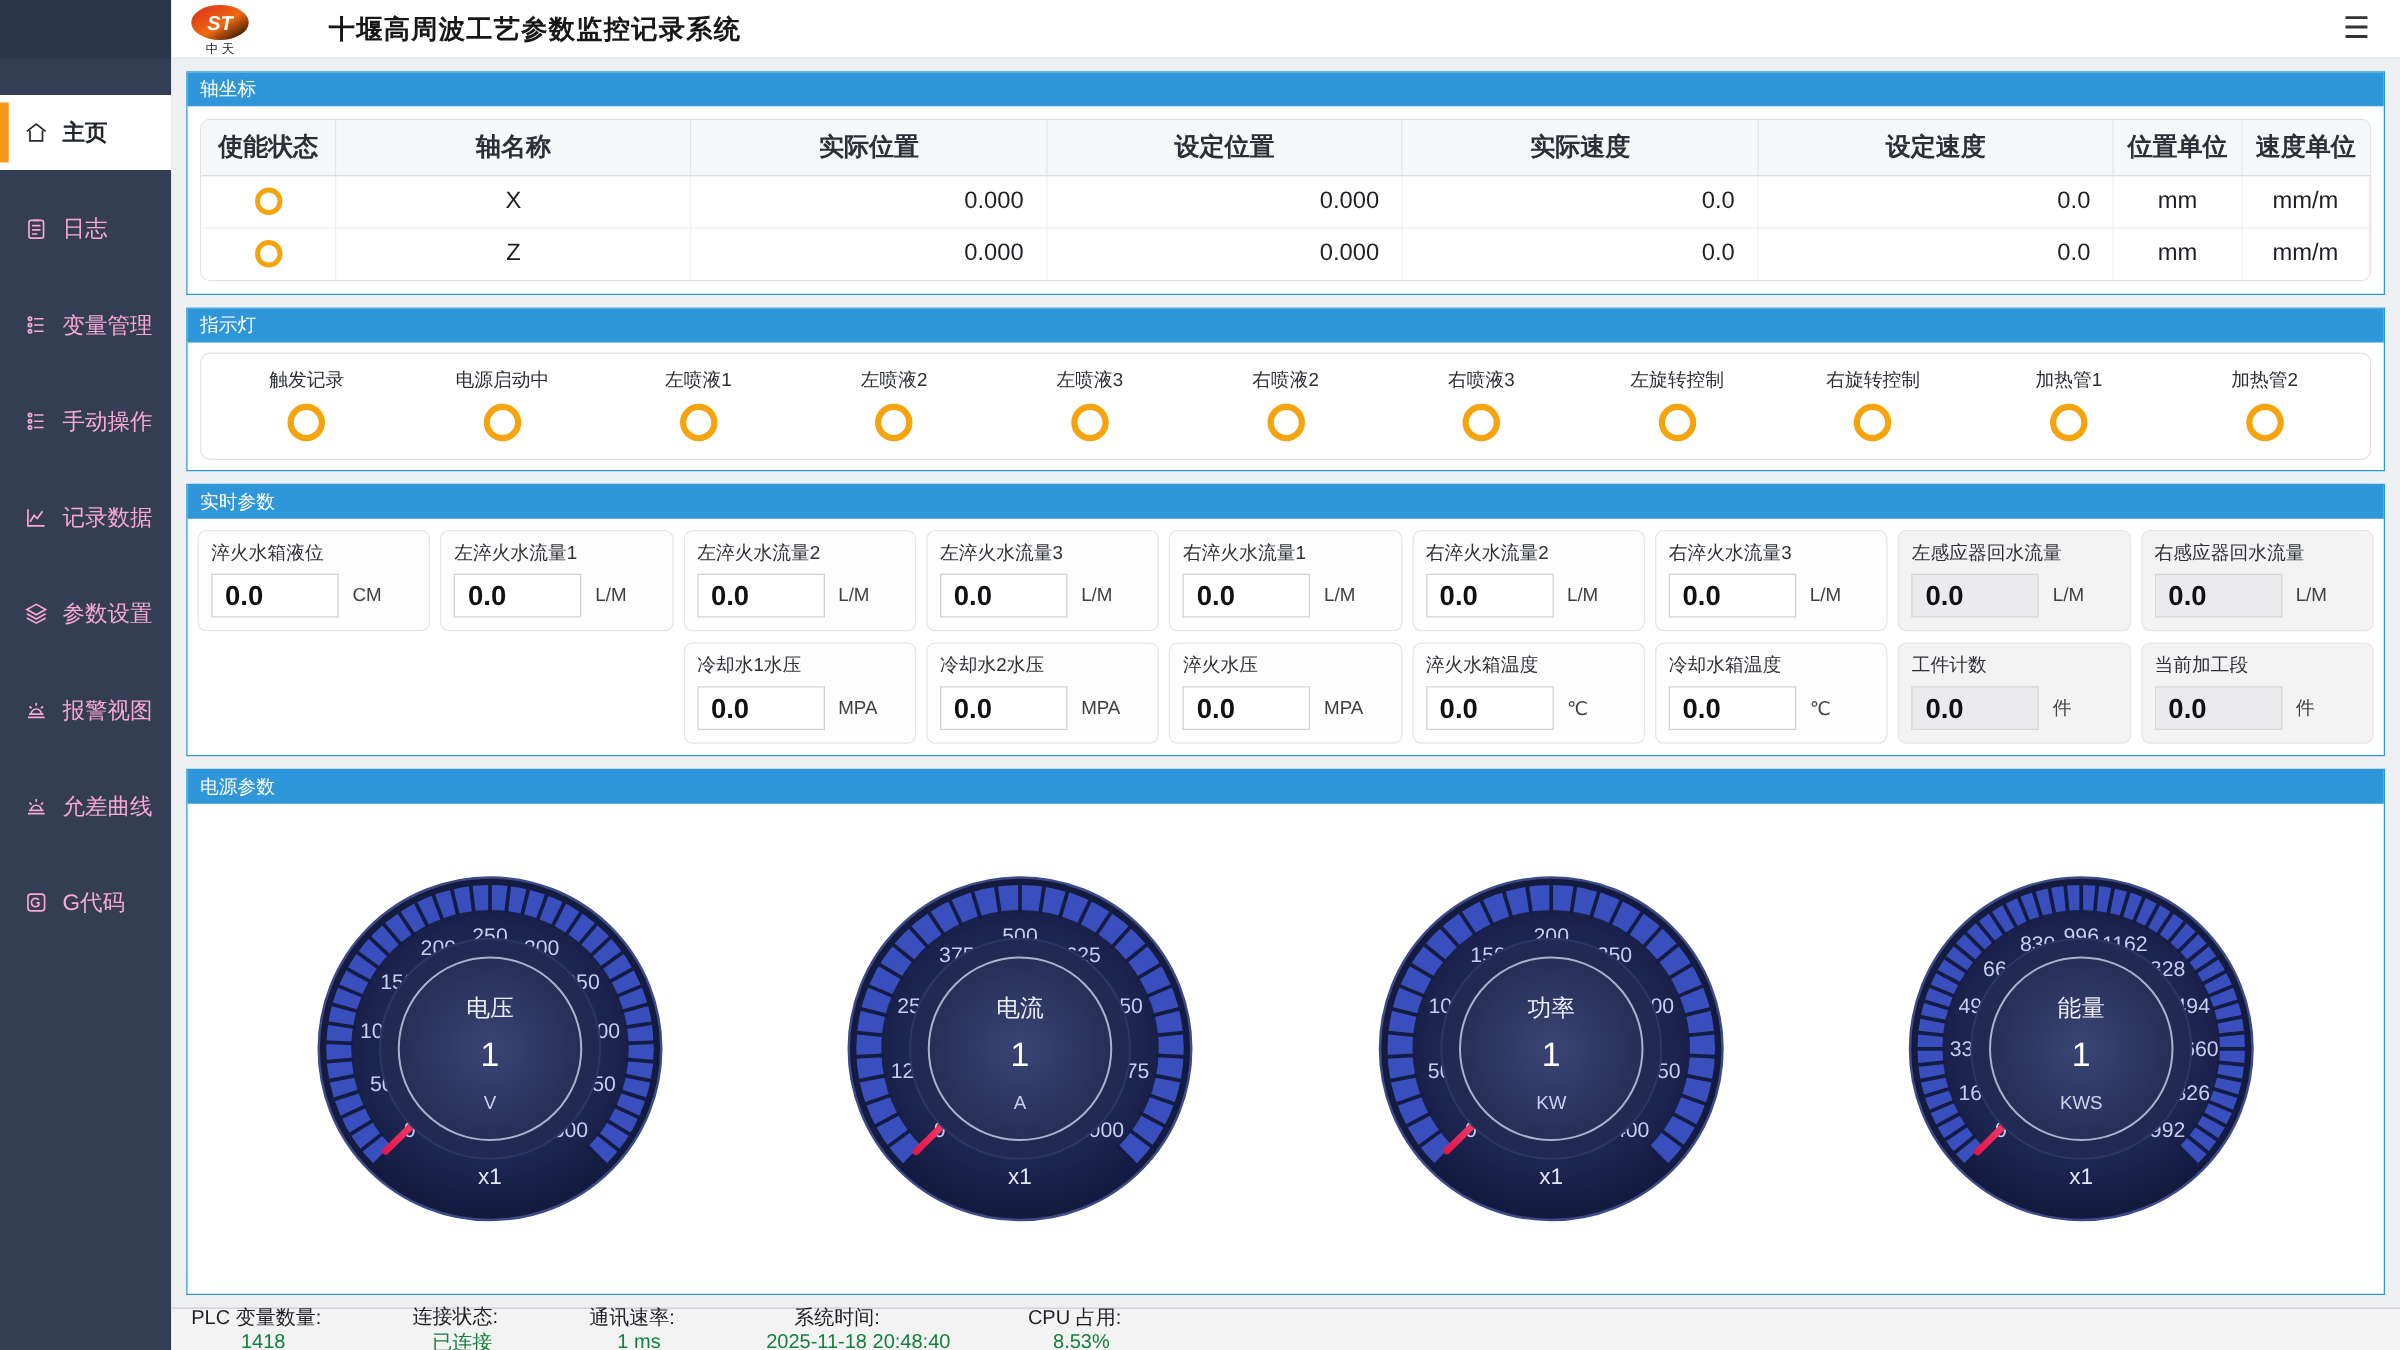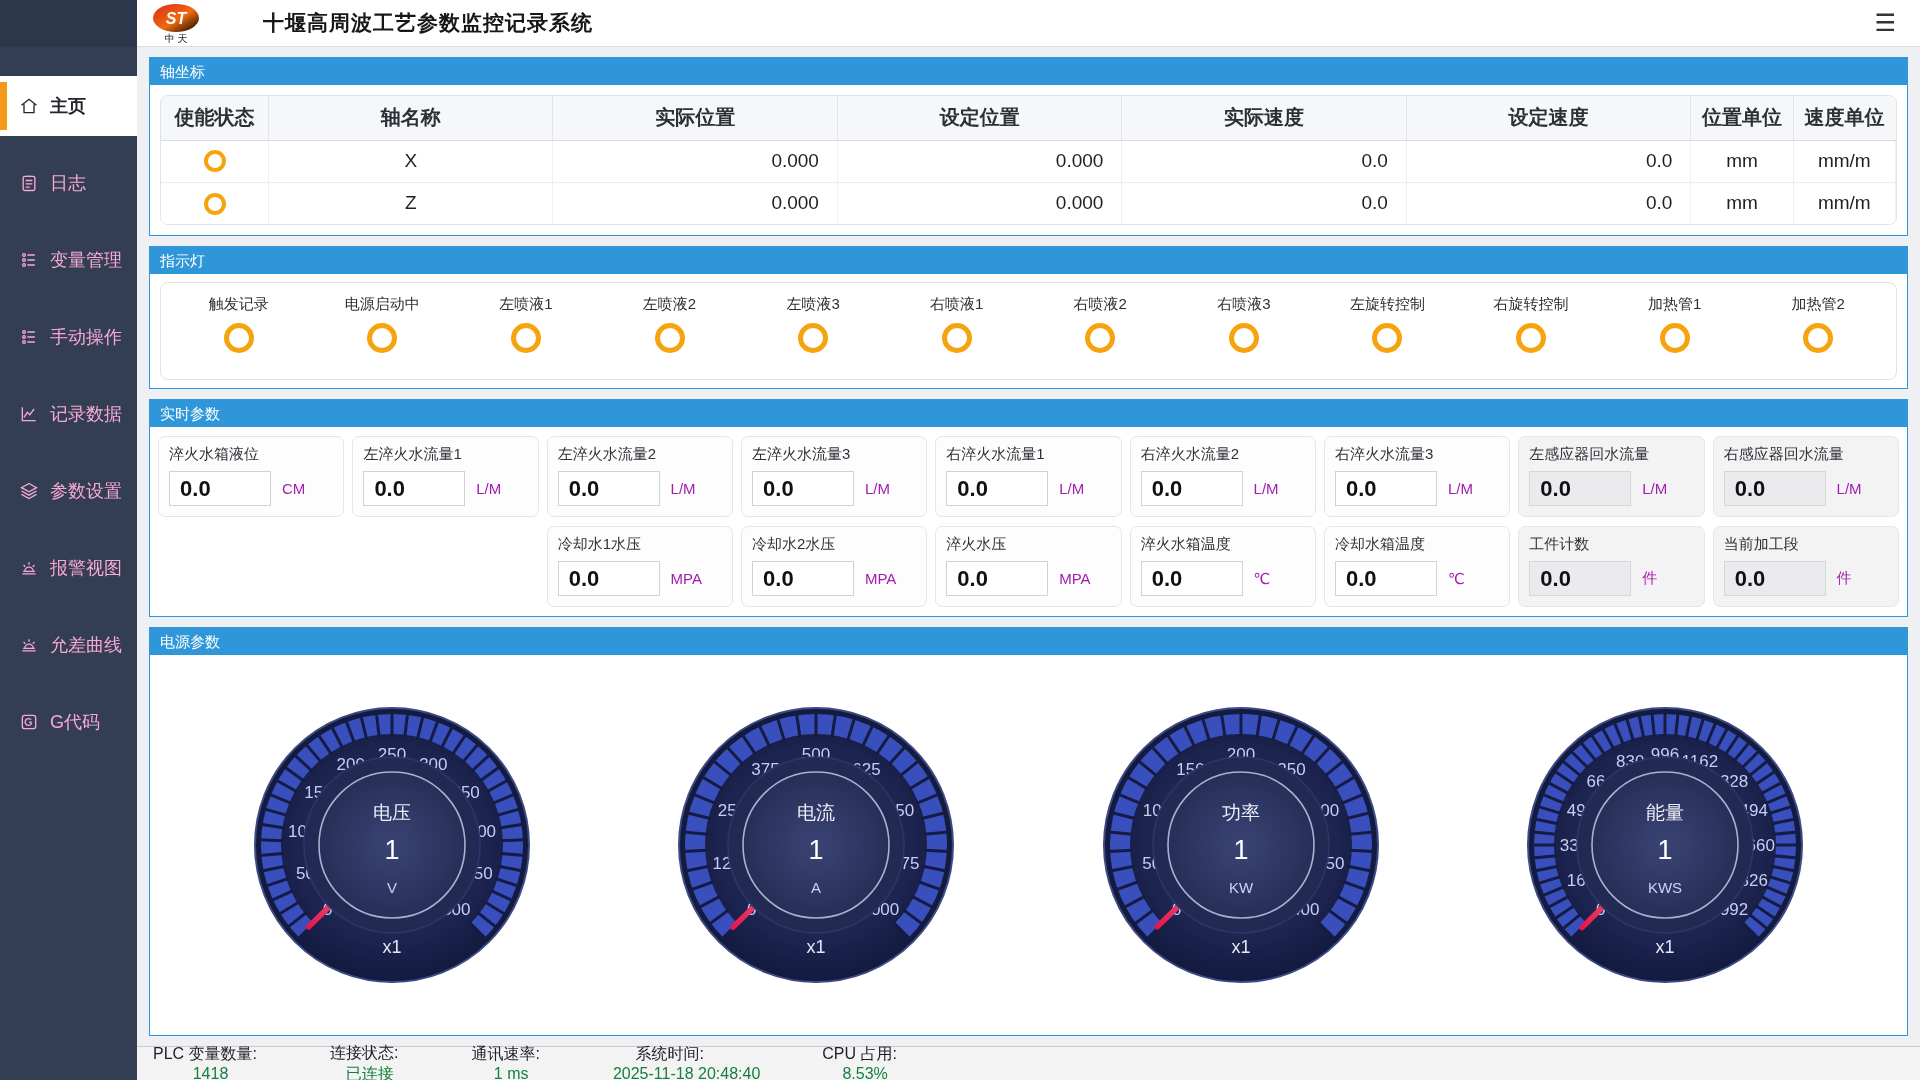--- a/index.html
+++ b/index.html
@@ -48,37 +48,37 @@
   table.axis th:last-child { border-right:none; }
   table.axis td { height:42px; font-size:19px; color:#1d1f24; text-align:center;
     border-bottom:1px solid #ebedf0; border-right:1px solid #eef0f2; background:#fff; }
   table.axis tr:last-child td { border-bottom:none; }
   table.axis td.num { text-align:right; padding-right:18px; }
   .enable-dot { display:inline-block; width:22px; height:22px; border:4px solid #f5a40e;
     border-radius:50%; background:#fff; vertical-align:middle; }
 
   
   .ind-card { border:1px solid #dfe2e6; border-radius:8px; background:#fff; display:flex;
-    padding:12px 6px 26px 6px; }
+    padding:12px 6px 14px 6px; }
   .ind-item { flex:1; display:flex; flex-direction:column; align-items:center; gap:9px; }
   .ind-label { font-size:15px; color:#2c2f35; }
   .ind-lamp { width:30px; height:30px; border:5px solid #f5a40e; border-radius:50%; background:#fff; }
 
   
   .rt-body { display:flex; flex-direction:column; gap:9px; padding:9px 8px; }
   .rt-row { display:flex; gap:8px;justify-content:flex-end; }
   .rt-card { width:calc((100% - 64px) / 9); background:#fdfdfd; border:1px solid #e4e6e9;
     border-radius:7px; padding:8px 10px 10px 10px; }
   .rt-card.muted { background:#f3f3f4; }
   .rt-label { font-size:15px; color:#2d3036; margin-bottom:7px; white-space:nowrap; overflow:hidden; }
   .rt-line { display:flex; align-items:center; }
   .rt-input { width:62%; height:35px; border:1px solid #cfd2d6; background:#ffffff; font-size:22px;
     font-weight:bold; color:#101114; padding-left:10px; display:flex; align-items:center; }
   .rt-card.muted .rt-input { background:#ebebed; border-color:#d6d7da; }
-  .rt-unit { margin-left:11px; font-size:15px; color:#a21caf; }
+  .rt-unit { margin-left:11px; font-size:15px; color:#404040; }
 
   
   .power-panel { flex:1; min-height:0; }
   .gauge-body { display:flex; align-items:center; justify-content:space-around; height:100%;
     padding:4px 30px; }
   .gauge-wrap { width:280px; height:280px; }
 
   
   .statusbar { height:34px; background:#f3f3f4; border-top:1px solid #c9cccf; display:flex;
     align-items:center; padding-left:16px; font-size:16px; color:#1d1f24; }
@@ -277,24 +277,20 @@
               <div class="ind-item">
                 <div class="ind-label">左喷液1</div>
                 <div class="ind-lamp"></div>
               </div>
               <div class="ind-item">
                 <div class="ind-label">左喷液2</div>
                 <div class="ind-lamp"></div>
               </div>
               <div class="ind-item">
                 <div class="ind-label">左喷液3</div>
-                <div class="ind-lamp"></div>
-              </div>
-              <div class="ind-item">
-                <div class="ind-label">右喷液1</div>
                 <div class="ind-lamp"></div>
               </div>
               <div class="ind-item">
                 <div class="ind-label">右喷液2</div>
                 <div class="ind-lamp"></div>
               </div>
               <div class="ind-item">
                 <div class="ind-label">右喷液3</div>
                 <div class="ind-lamp"></div>
               </div>

